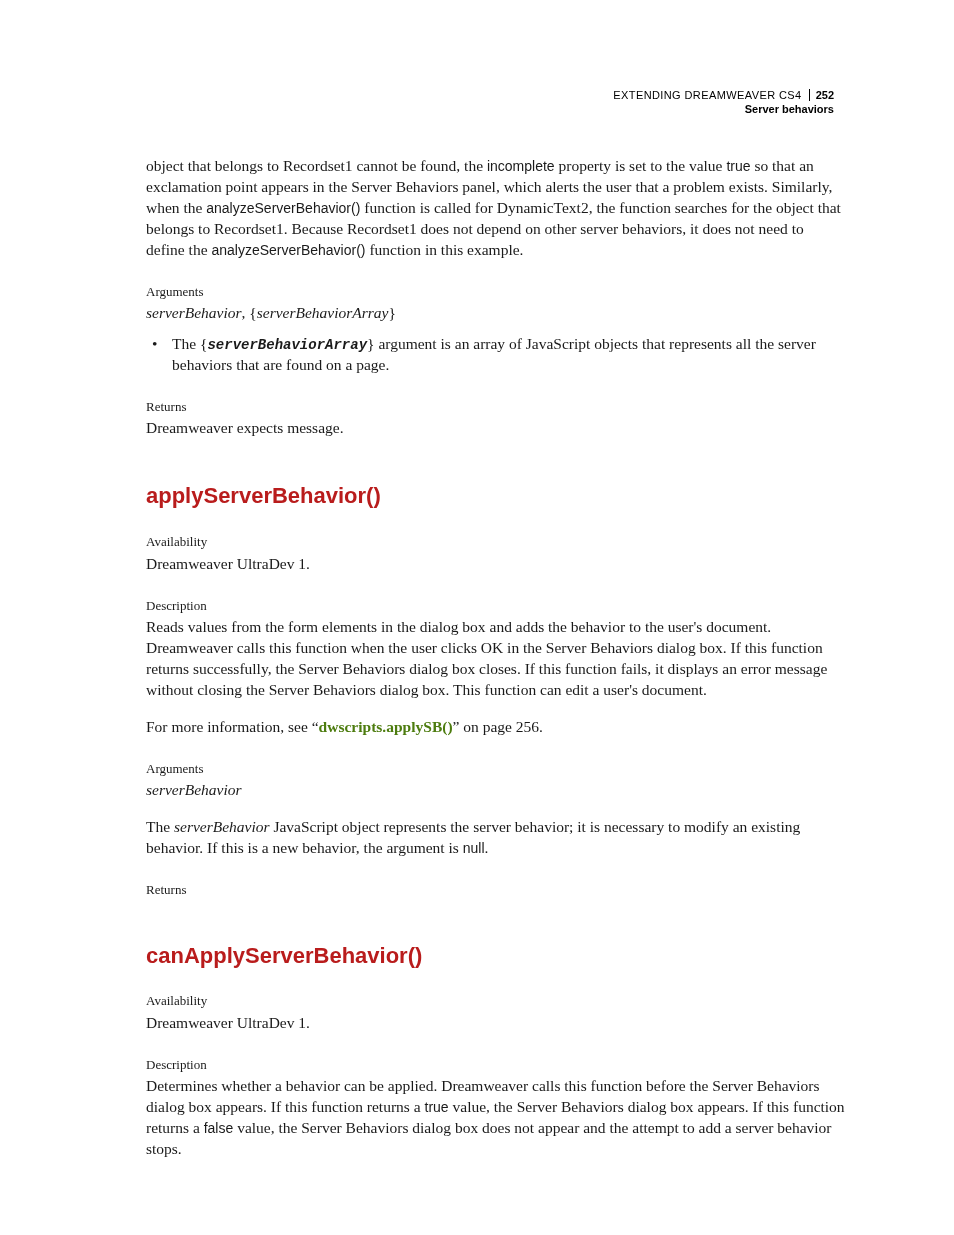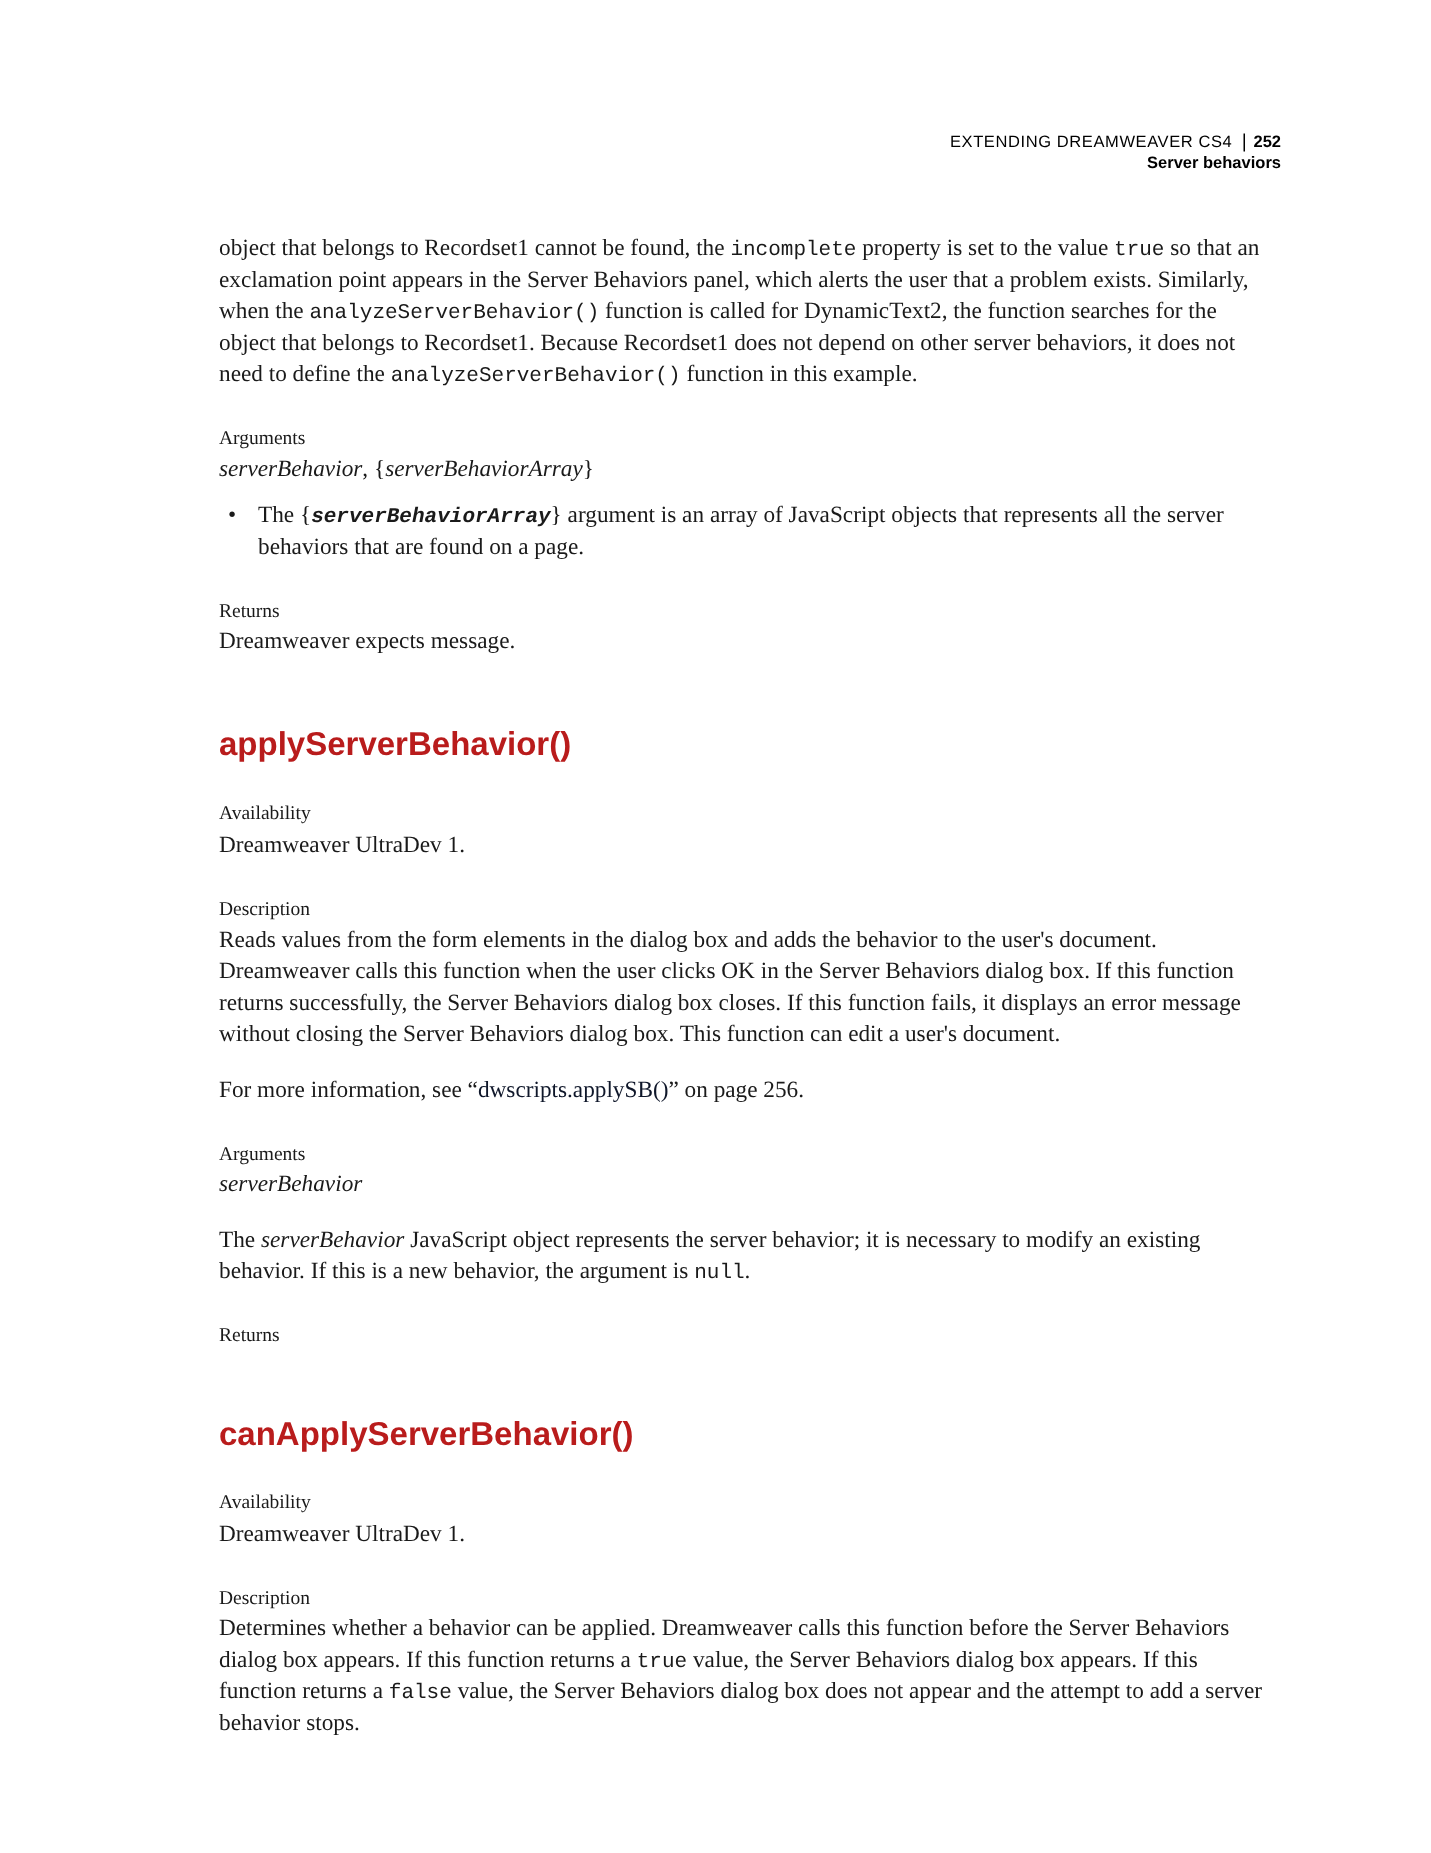--- a/index.html
+++ b/index.html
@@ -12,21 +12,21 @@
   .page {
     width: 954px;
     height: 1235px;
     position: relative;
     box-sizing: border-box;
     padding: 88px 108px 60px 146px;
   }
   .header {
     position: absolute;
     top: 88px;
-    right: 100px;
+    right: 120px;
     text-align: right;
     font-family: "Myriad Pro", "Helvetica Neue", Arial, sans-serif;
     font-size: 11px;
     line-height: 1.3;
   }
   .header-line1 {
     letter-spacing: 0.4px;
   }
   .page-number {
     font-weight: bold;
@@ -67,39 +67,40 @@
     padding-left: 10px;
   }
   .bullets li::before {
     content: "•";
     position: absolute;
     left: -10px;
     top: 0;
   }
   .italic { font-style: italic; }
   .code {
-    font-family: Liberation Mono, monospace;
+    font-family: Liberation Sans, sans-serif;
     font-size: 14px;
   }
   .code-italic {
     font-family: "Courier New", Courier, monospace;
     font-style: italic;
     font-weight: bold;
     font-size: 14px;
   }
   .h2 {
     font-family: "Myriad Pro", "Helvetica Neue", Arial, sans-serif;
     font-weight: bold;
     font-size: 22px;
     margin-top: 42px;
     margin-bottom: 22px;
     color: #b91c1c;
   }
   .link {
-    color: #0f172a;
+    color: #4d7c0f;
+    font-weight: bold;
   }
   .spacer-top { margin-top: 16px; }
 </style>
 </head>
 <body>
 
 <div class="page">
 
   <div class="header">
     <div>

